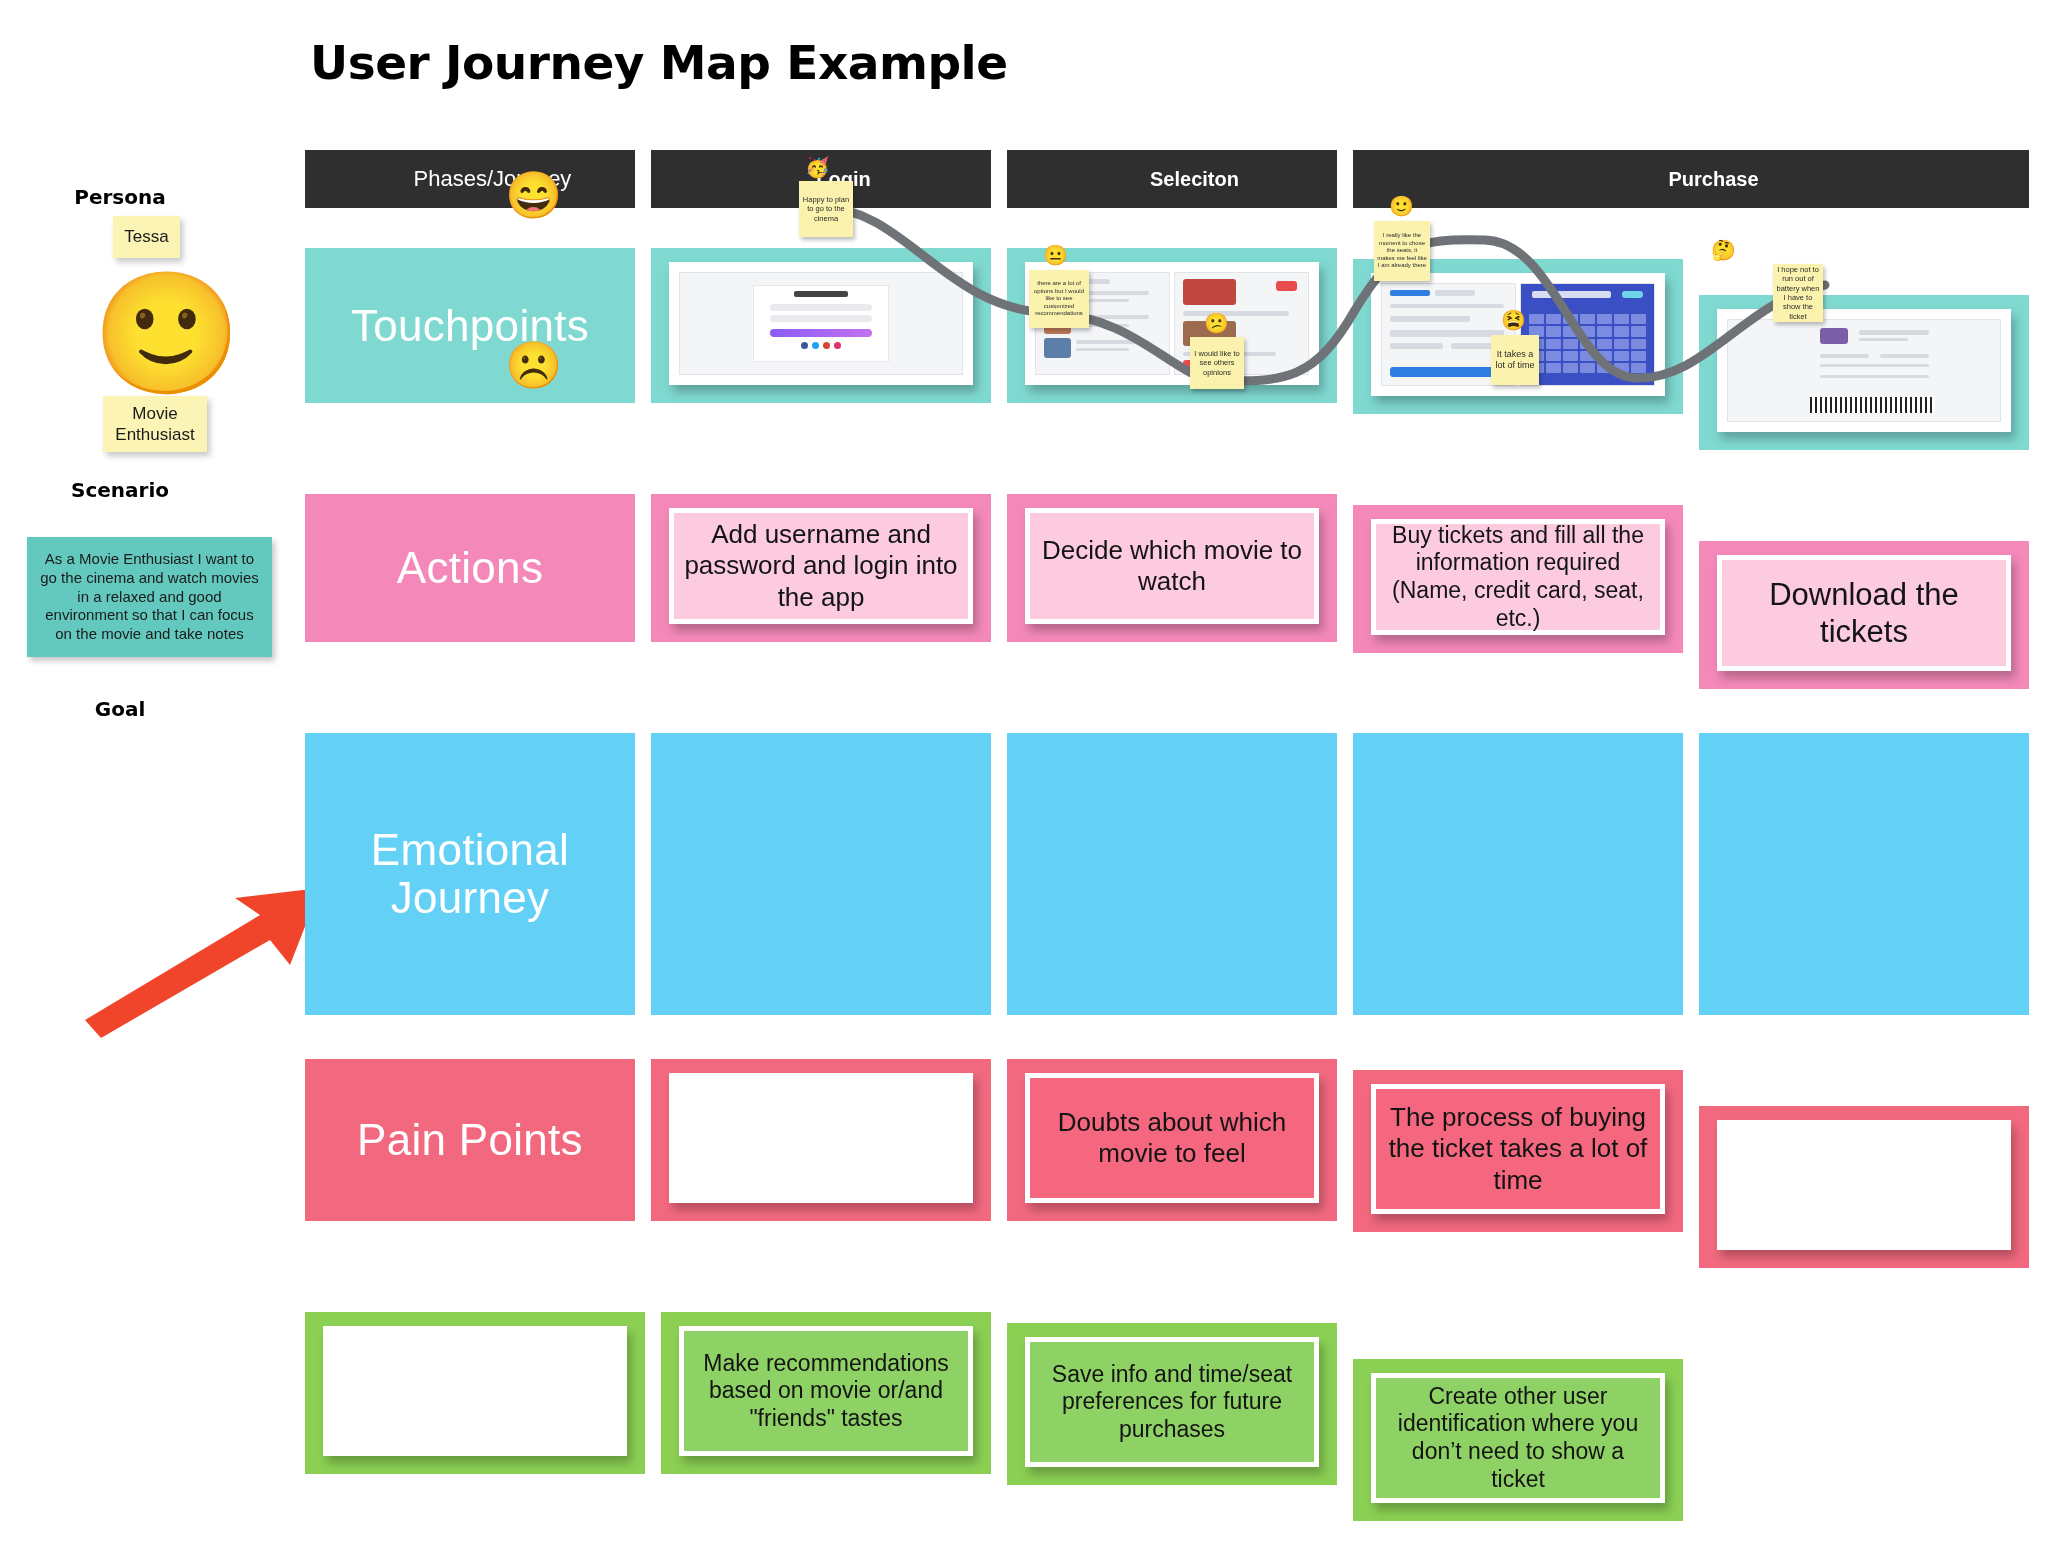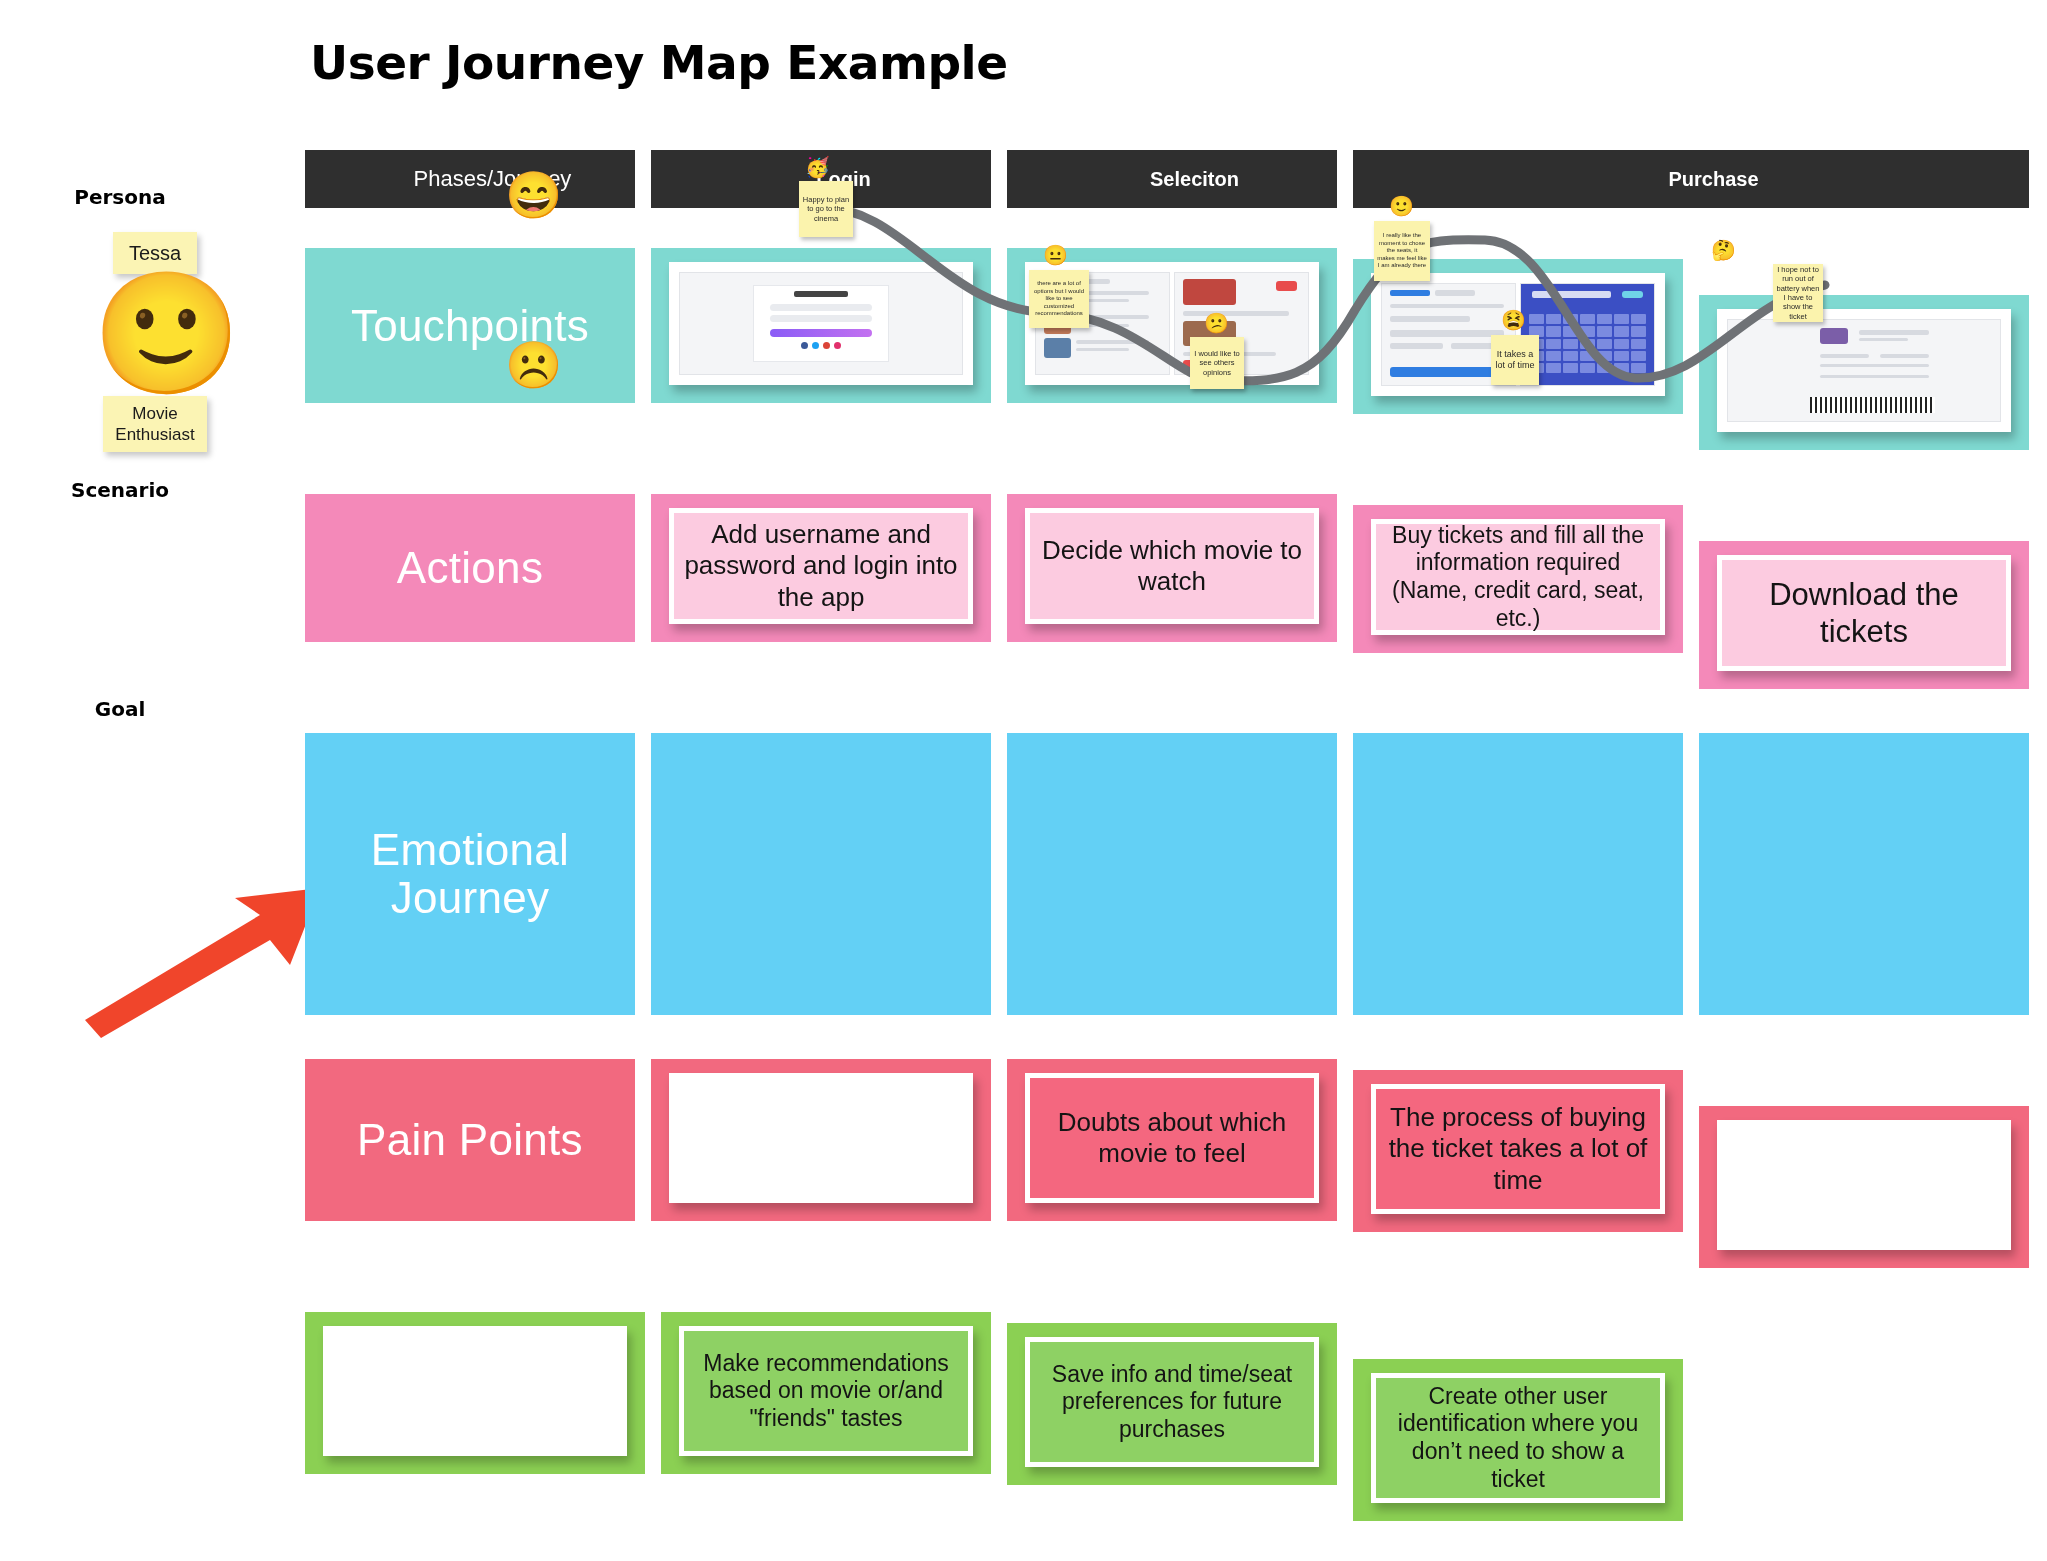--- a/index.html
+++ b/index.html
@@ -36,22 +36,22 @@
     box-shadow: 3px 4px 6px rgba(0,0,0,0.22);
     display: flex; align-items: center; justify-content: center;
     text-align: center;
     color: #1b1b1b;
     line-height: 1.25;
   }
   .sticky-yellow { background: #fbf4b4; }
   .sticky-teal   { background: #63c9bf; }
 
   .persona-name {
-    left: 113px; top: 232px; width: 84px; height: 42px;
-    font-size: 20px;
+    left: 113px; top: 216px; width: 67px; height: 42px;
+    font-size: 17px;
   }
   .persona-role {
     left: 103px; top: 396px; width: 104px; height: 56px;
     font-size: 17px; flex-direction: column;
   }
   .avatar {
     position: absolute; left: 92px; top: 268px;
     width: 130px; height: 130px;
     font-size: 120px; line-height: 130px; text-align: center;
   }
@@ -175,20 +175,21 @@
   <div class="sticky sticky-yellow persona-name">Tessa</div>
 
   <div class="avatar">🙂</div>
 
   <div class="sticky sticky-yellow persona-role">
     <span>Movie</span>
     <span>Enthusiast</span>
   </div>
 
   <div class="side-heading" style="left:-10px; top:478px;">Scenario</div>
+  <div class="sticky sticky-teal scenario-note">As a Movie Enthusiast I want to go the cinema and watch movies in a relaxed and good environment so that I can focus on the movie and take notes</div>
 
   <div class="side-heading" style="left:-10px; top:697px;">Goal</div>
 
   <svg class="arrow" viewBox="0 0 260 160">
     <polygon points="0,140 175,35 150,18 235,8 205,85 185,60 16,158" fill="#f0452b"></polygon>
   </svg>
 
   <div class="grid">
 
     <div class="row hdr">

